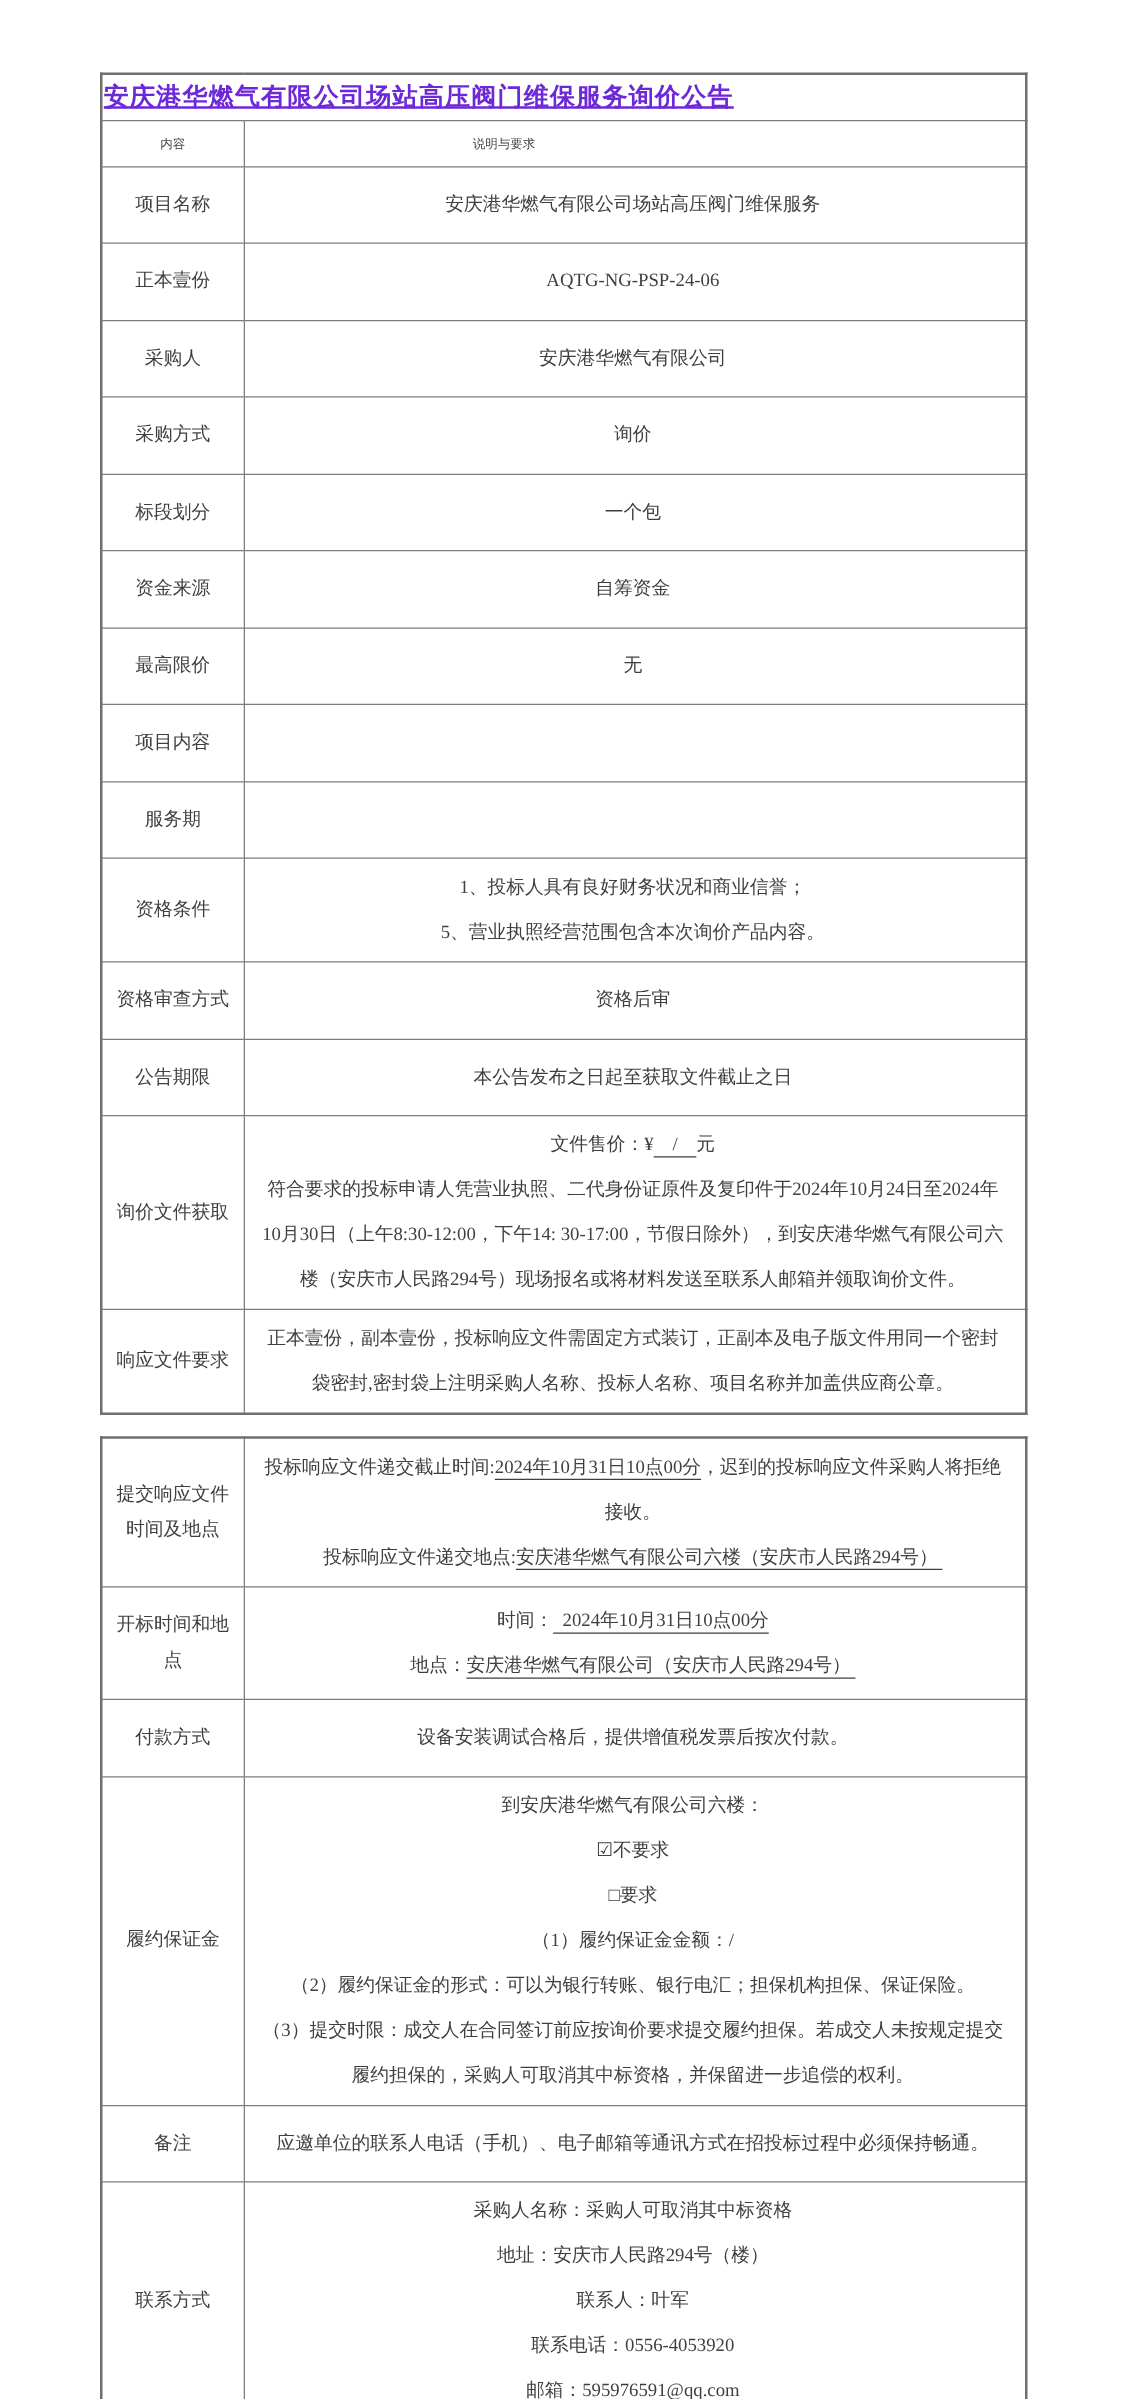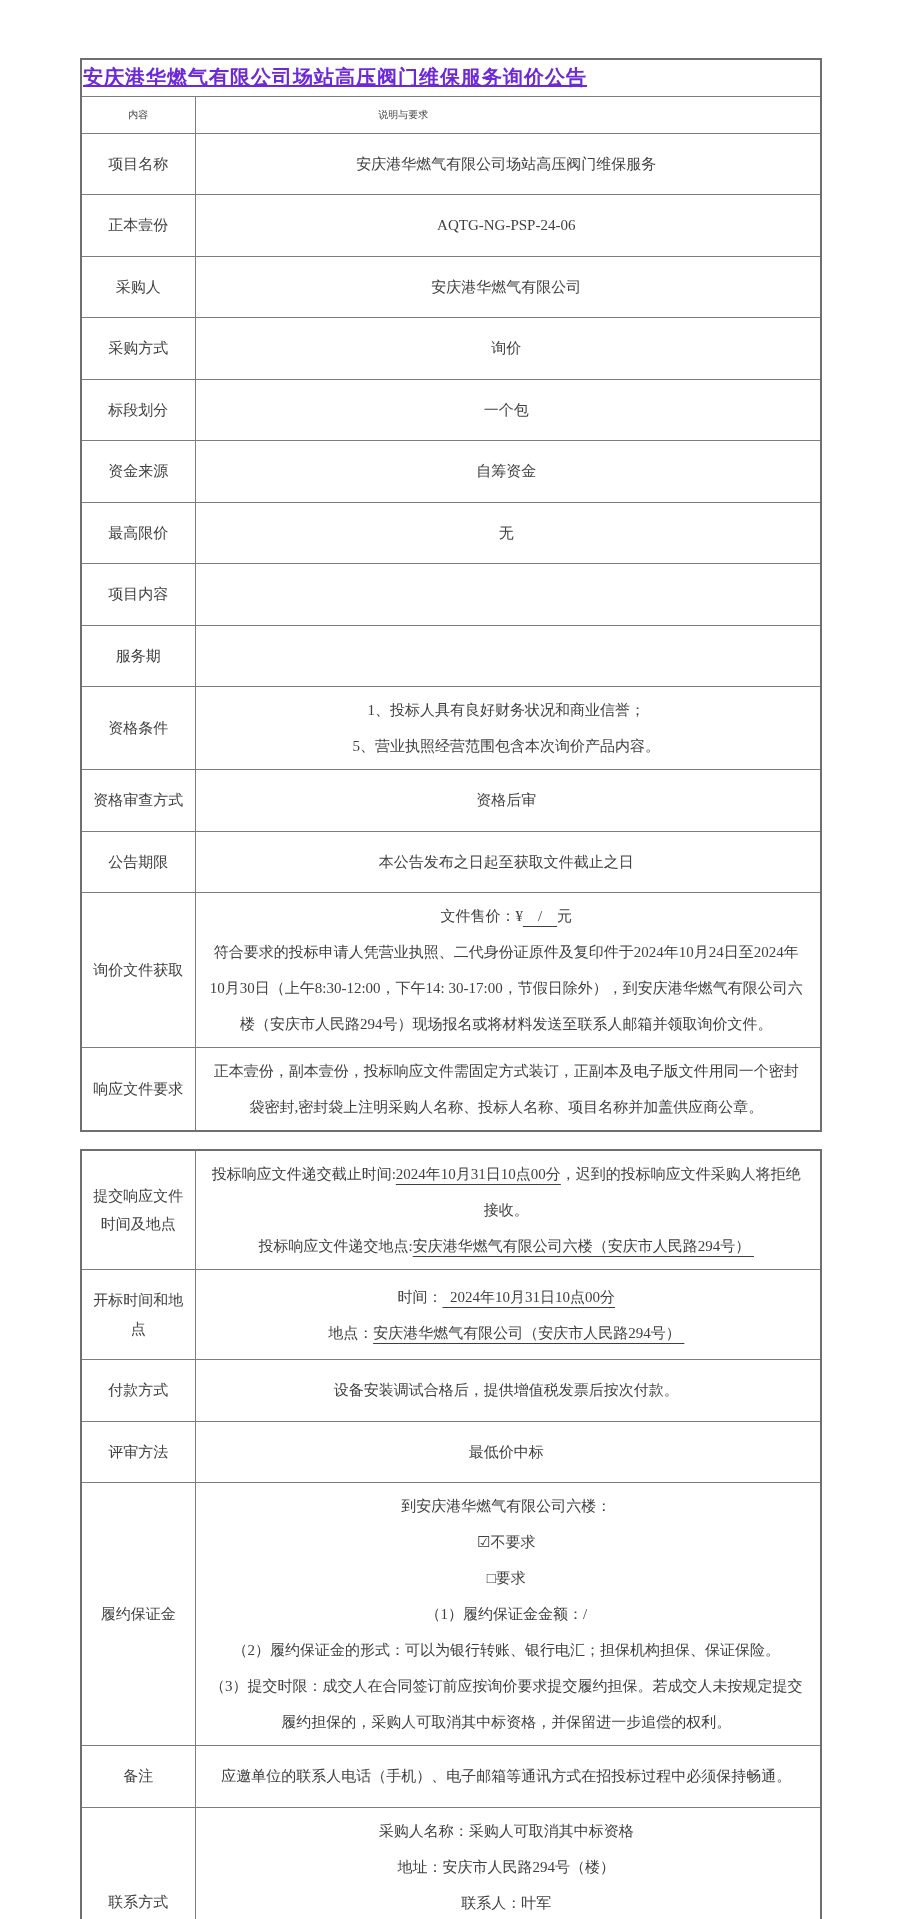--- a/index.html
+++ b/index.html
@@ -178,26 +178,20 @@
             <div class="line"><span>时间：</span><span class="u">&nbsp;&nbsp;2024年10月31日10点00分</span></div>
             <div class="line"><span>地点：</span><span class="u">安庆港华燃气有限公司（安庆市人民路294号）&nbsp;</span></div>
           </td>
         </tr>
         <tr style="height: 45px;">
           <td class="label-cell">付款方式</td>
           <td class="value-cell">
             <div class="line"><span>设备安装调试合格后，提供增值税发票后按次付款。</span></div>
           </td>
         </tr>
-        <tr style="height: 42px;">
-          <td class="label-cell">评审方法</td>
-          <td class="value-cell">
-            <div class="line"><span>最低价中标</span></div>
-          </td>
-        </tr>
         <tr>
           <td class="label-cell">履约保证金</td>
           <td class="value-cell">
             <div class="line"><span>到安庆港华燃气有限公司六楼：</span></div>
             <div class="line"><span class="cb">☑</span><span>不要求</span></div>
             <div class="line"><span class="cb">□</span><span>要求</span></div>
             <div class="line"><span>（1）履约保证金金额：/</span></div>
             <div class="line"><span>（2）履约保证金的形式：可以为银行转账、银行电汇；担保机构担保、保证保险。</span></div>
             <div class="line"><span>（3）提交时限：成交人在合同签订前应按询价要求提交履约担保。若成交人未按规定提交履约担保的，采购人可取消其中标资格，并保留进一步追偿的权利。</span></div>
           </td>

